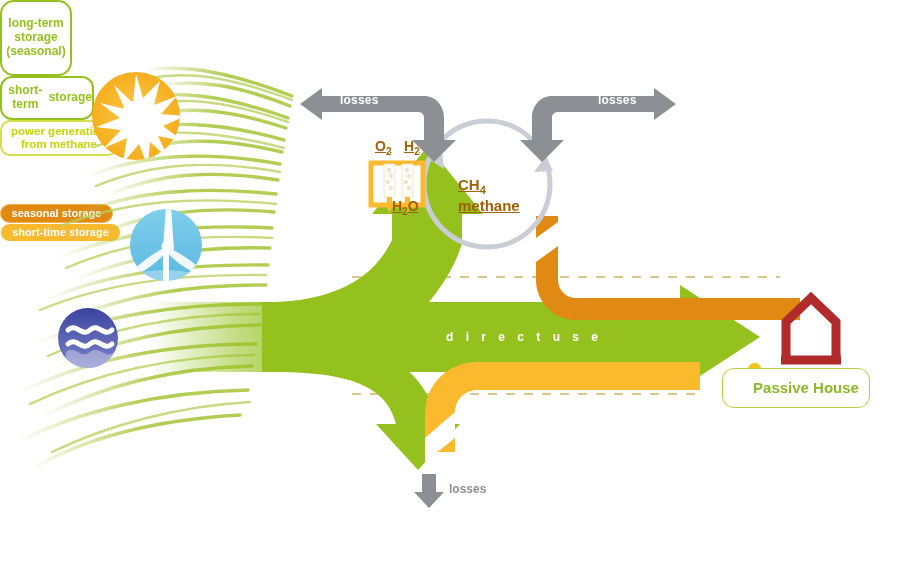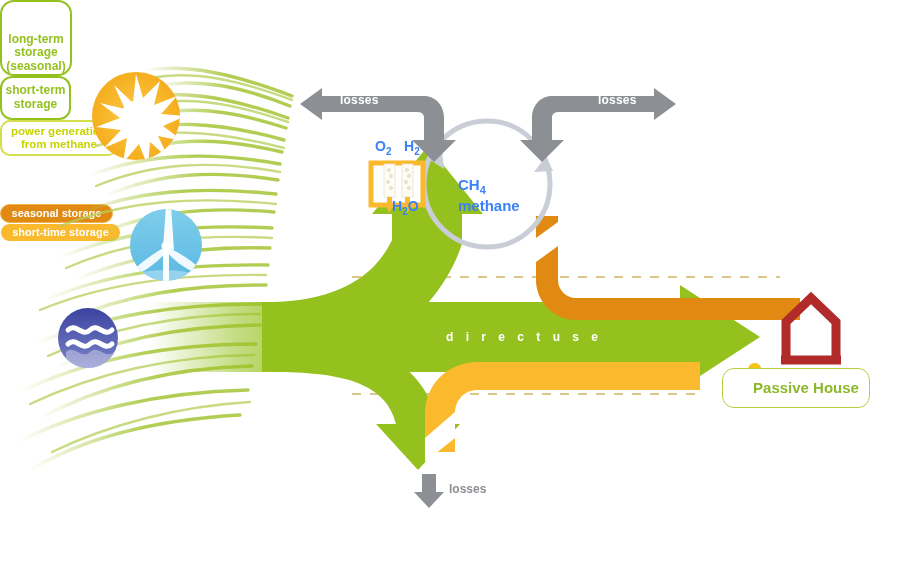--- a/index.html
+++ b/index.html
@@ -12,21 +12,21 @@
     border:2px solid #95C11F;border-radius:22px;
     display:flex;align-items:center;justify-content:center;
     text-align:center;line-height:1.15;box-sizing:border-box;
   }
   .pill-white{border-color:#ffffff;color:#ffffff;font-weight:bold;}
   .pill-green{background:#ffffff;color:#95C11F;font-weight:bold;}
   .pill-ygreen{background:#ffffff;color:#C8D400;font-weight:bold;border-color:#D3DE4B;}
   .pill-orange-dk{background:#E08A14;color:#ffffff;font-weight:bold;border-color:#F4B24A;border-width:1.5px;}
   .pill-orange-lt{background:#FBBA2D;color:#ffffff;font-weight:bold;border-color:#FFFFFF;border-width:1.5px;}
 
-  .chem{position:absolute;color:#3b82f6;font-weight:bold;}
+  .chem{position:absolute;color:#a16207;font-weight:bold;text-decoration:underline;}
   .loss-txt{position:absolute;color:#ffffff;font-weight:bold;font-size:12px;letter-spacing:.2px;}
   .loss-grey{position:absolute;color:#8c9094;font-weight:bold;font-size:12px;}
   .direct-use{position:absolute;color:#ffffff;font-weight:bold;font-size:12px;letter-spacing:4.5px;}
   .ph-box{
     position:absolute;border:1.5px solid #B9CE3C;border-radius:12px;background:#fff;
     display:flex;align-items:center;padding:4px 10px 4px 8px;box-sizing:border-box;
   }
   .ph-name{color:#8CB829;font-weight:bold;font-size:15px;line-height:1.1;}
   .ph-sub{color:#8CB829;font-weight:bold;font-size:11.5px;line-height:1.15;}
 </style>
@@ -332,27 +332,27 @@
       <path d="M749,374 C746,368 750,362 756,363 C762,364 763,372 758,377 C755,380 751,379 749,374 Z" fill="#F5C518"></path>
       <path d="M742,380 C740,374 744,369 749,371 C754,373 753,381 748,384 C745,386 743,384 742,380 Z" fill="#E8A70E"></path>
       <path d="M748,378 L744,390" stroke="#B22B2B" stroke-width="1.8" fill="none" stroke-linecap="round"></path>
     </g>
   </svg>
 
   <div class="loss-txt" style="left:340px;top:93px;">losses</div>
   <div class="loss-txt" style="left:598px;top:93px;">losses</div>
   <div class="loss-grey" style="left:449px;top:482px;">losses</div>
 
-  <div class="pill pill-green" style="left:453px;top:82px;width:72px;height:76px;border-width:2.5px;border-radius:14px;font-size:12px;flex-direction:column;justify-content:flex-end;">
+  <div class="pill pill-green" style="left:453px;top:82px;width:72px;height:76px;border-width:2.5px;border-radius:14px;font-size:12px;flex-direction:column;">
     <span>long-term</span>
     <span>storage</span>
     <span>(seasonal)</span>
   </div>
 
-  <div class="pill pill-green" style="left:388px;top:426px;width:71px;height:44px;border-width:2.5px;border-radius:12px;font-size:12px;flex-direction:column;">
+  <div class="pill pill-green" style="left:388px;top:426px;width:94px;height:44px;border-width:2.5px;border-radius:12px;font-size:12px;flex-direction:row;">
     <span>short-term</span>
     <span>storage</span>
   </div>
 
   <div class="pill pill-ygreen" style="left:554px;top:158px;width:118px;height:36px;border-radius:10px;font-size:11.5px;flex-direction:column;">
     <span>power generation</span>
     <span>from methane</span>
   </div>
 
   <div class="pill pill-white" style="left:211px;top:312px;width:164px;height:48px;border-radius:24px;font-size:14.5px;flex-direction:column;">

